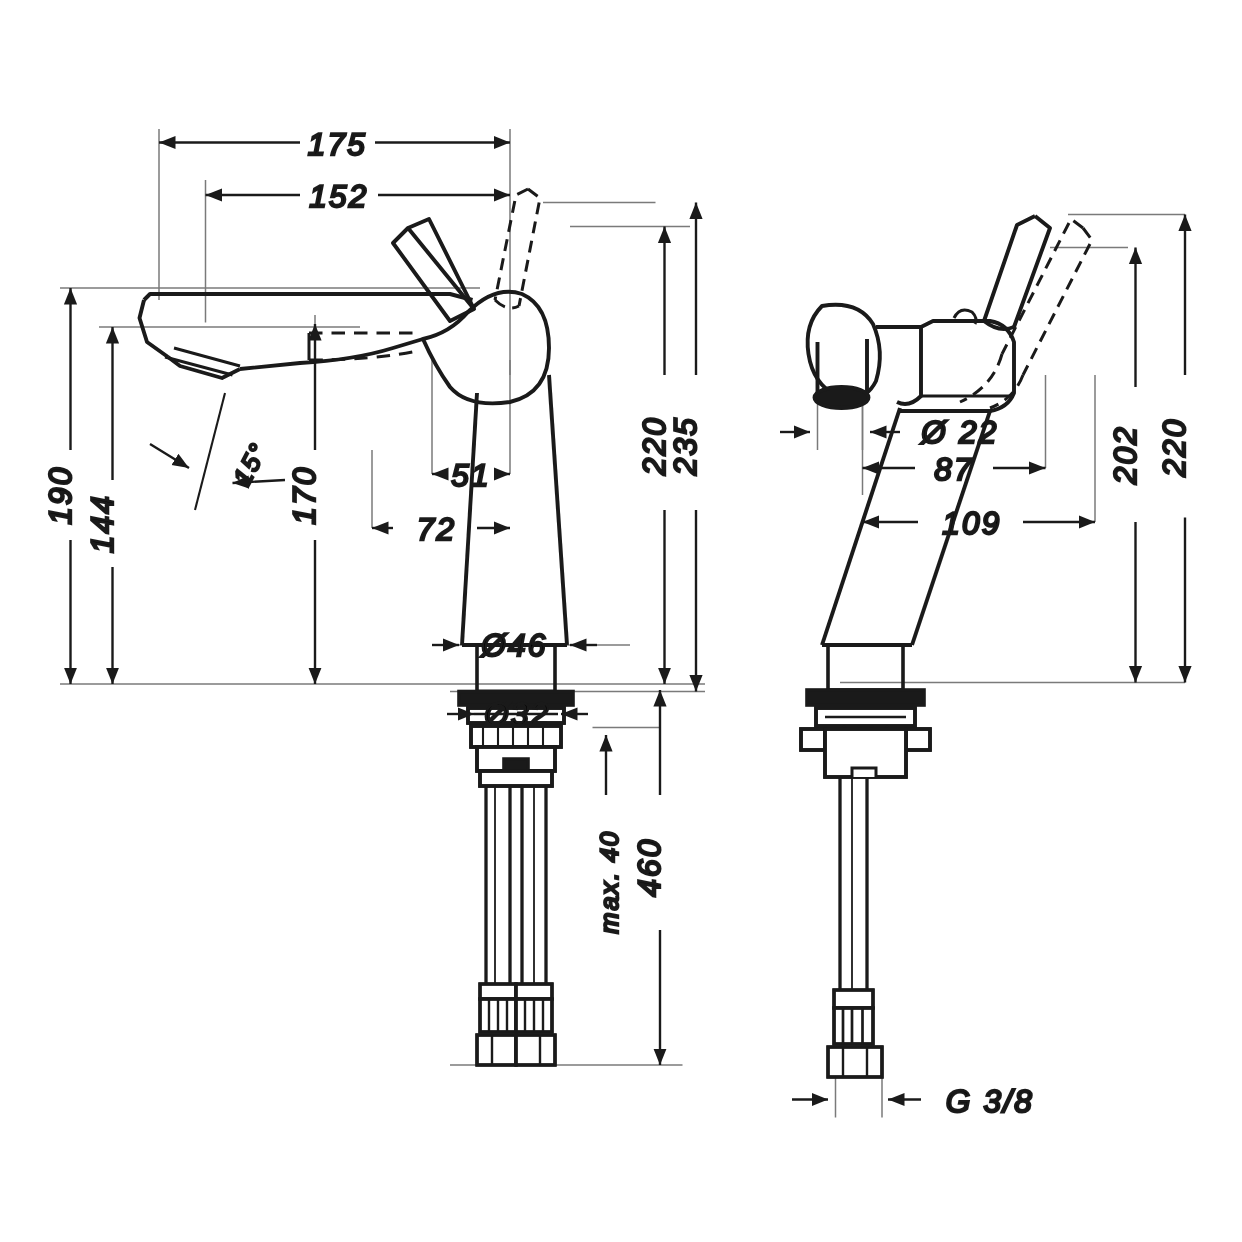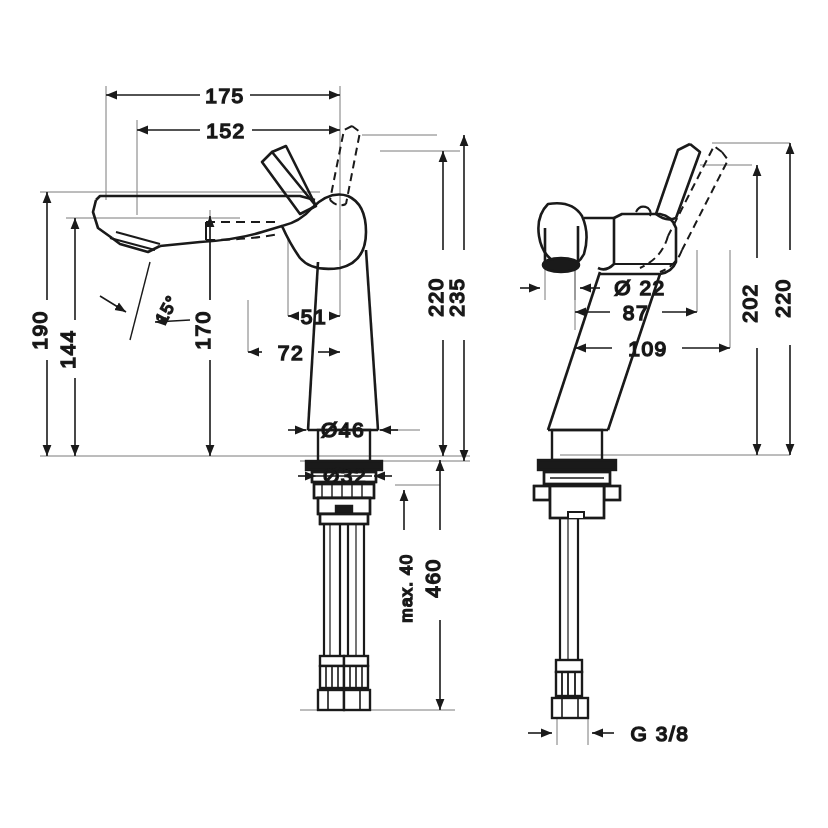--- a/index.html
+++ b/index.html
@@ -9,20 +9,21 @@
   }
   body {
     font-family: "Liberation Sans", sans-serif;
   }
   #sheet {
     position: relative;
     width: 828px;
     height: 828px;
     background: #ffffff;
     overflow: hidden;
+    font-style: italic;
   }
   #sheet svg {
     display: block;
   }
   .dimtext {
     font-family: "Liberation Sans", sans-serif;
     font-size: 21px;
     fill: #000000;
     letter-spacing: 1.5px;
   }

